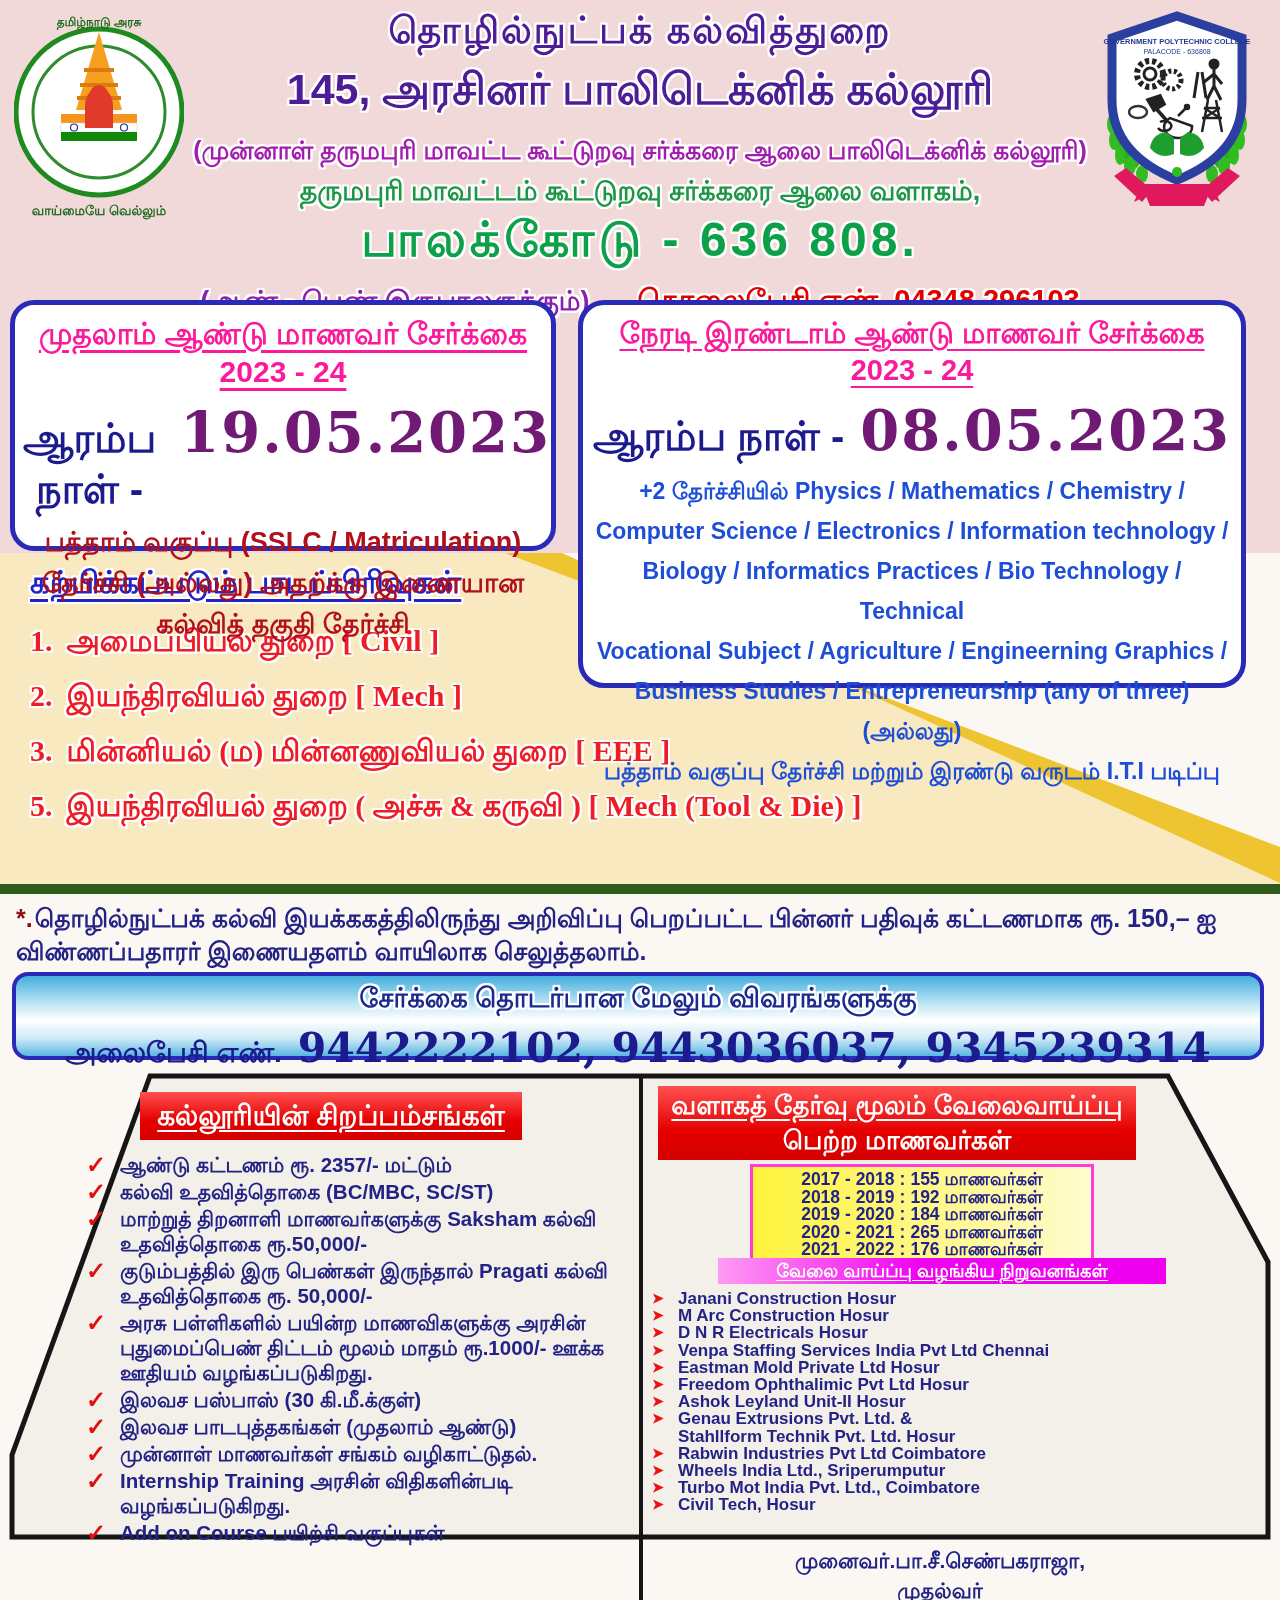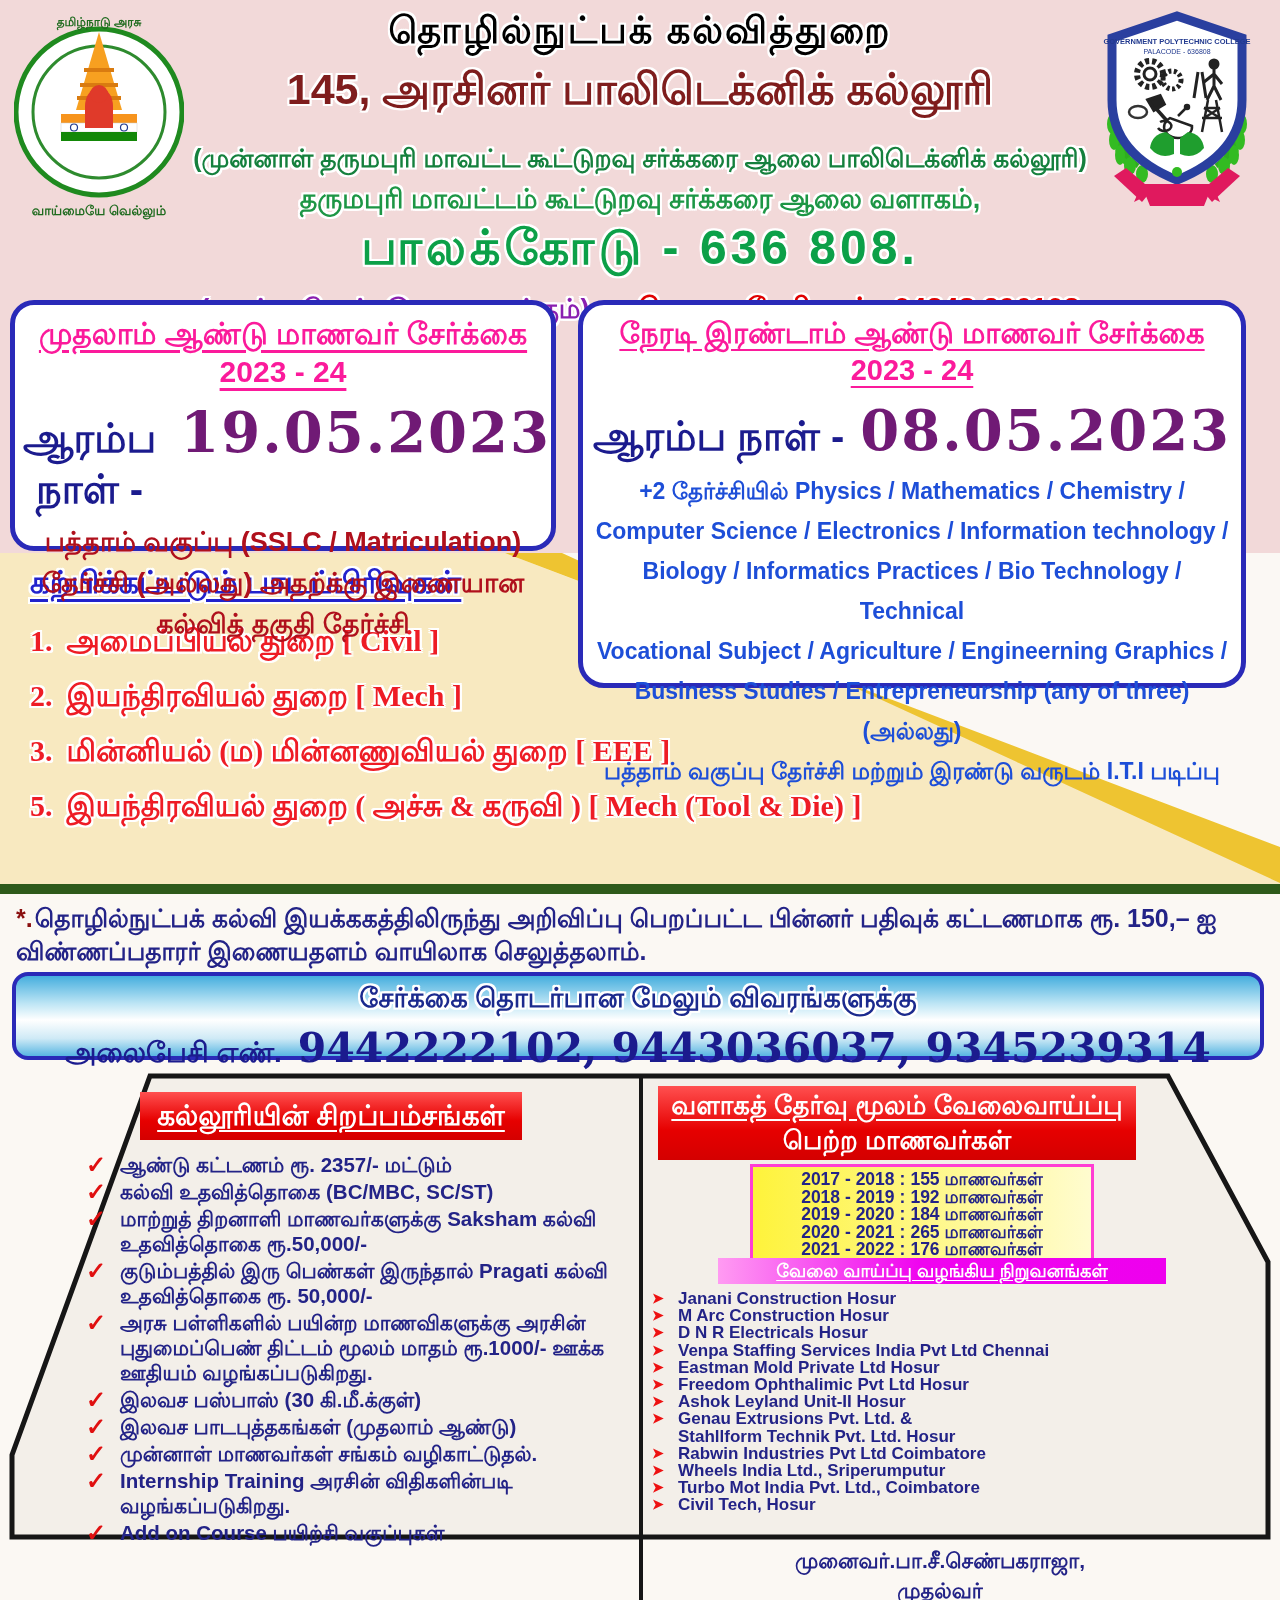--- a/index.html
+++ b/index.html
@@ -5,23 +5,23 @@
   html,body{margin:0;padding:0;}
   .page{position:relative;width:1280px;height:1600px;background:#f2d9d9;overflow:hidden;
         font-family:"Liberation Sans",sans-serif;}
   .halo{text-shadow:-2px -2px 0 #fff,2px -2px 0 #fff,-2px 2px 0 #fff,2px 2px 0 #fff,0 2px 0 #fff,0 -2px 0 #fff,2px 0 0 #fff,-2px 0 0 #fff;}
 
   
   .header{position:absolute;left:0;top:0;width:1280px;height:296px;}
   .tn-emblem{position:absolute;left:14px;top:10px;}
   .college-emblem{position:absolute;left:1090px;top:8px;}
   .header-text{position:absolute;left:182px;right:182px;top:6px;text-align:center;}
-  .h-dept{font-size:37px;font-weight:bold;color:#000000;letter-spacing:2px;margin-top:4px;}
-  .h-college{font-size:43px;font-weight:bold;color:#7f1d1d;margin-top:8px;}
-  .h-former{font-size:25px;font-weight:bold;color:#15803d;margin-top:24px;}
+  .h-dept{font-size:37px;font-weight:bold;color:#4c1d95;letter-spacing:2px;margin-top:4px;}
+  .h-college{font-size:43px;font-weight:bold;color:#4c1d95;margin-top:8px;}
+  .h-former{font-size:25px;font-weight:bold;color:#a21caf;margin-top:16px;}
   .h-campus{font-size:27px;font-weight:bold;color:#1d9645;margin-top:8px;}
   .h-place{font-size:48px;font-weight:bold;color:#0ca048;margin-top:2px;letter-spacing:4px;}
   .h-row6{margin-top:10px;display:flex;justify-content:center;gap:48px;align-items:baseline;}
   .h-gender{font-size:27px;font-weight:bold;color:#8a1fb0;}
   .h-phone{font-size:29px;font-weight:bold;color:#e00000;}
 
   
   .adm-box{position:absolute;background:#fff;border:5px solid #2a2ab8;z-index:3;text-align:center;}
   .box-first{left:10px;top:300px;width:546px;height:251px;border-radius:24px;padding-top:12px;box-sizing:border-box;}
   .box-second{left:578px;top:300px;width:668px;height:388px;border-radius:26px;padding:12px 8px 0;box-sizing:border-box;}

